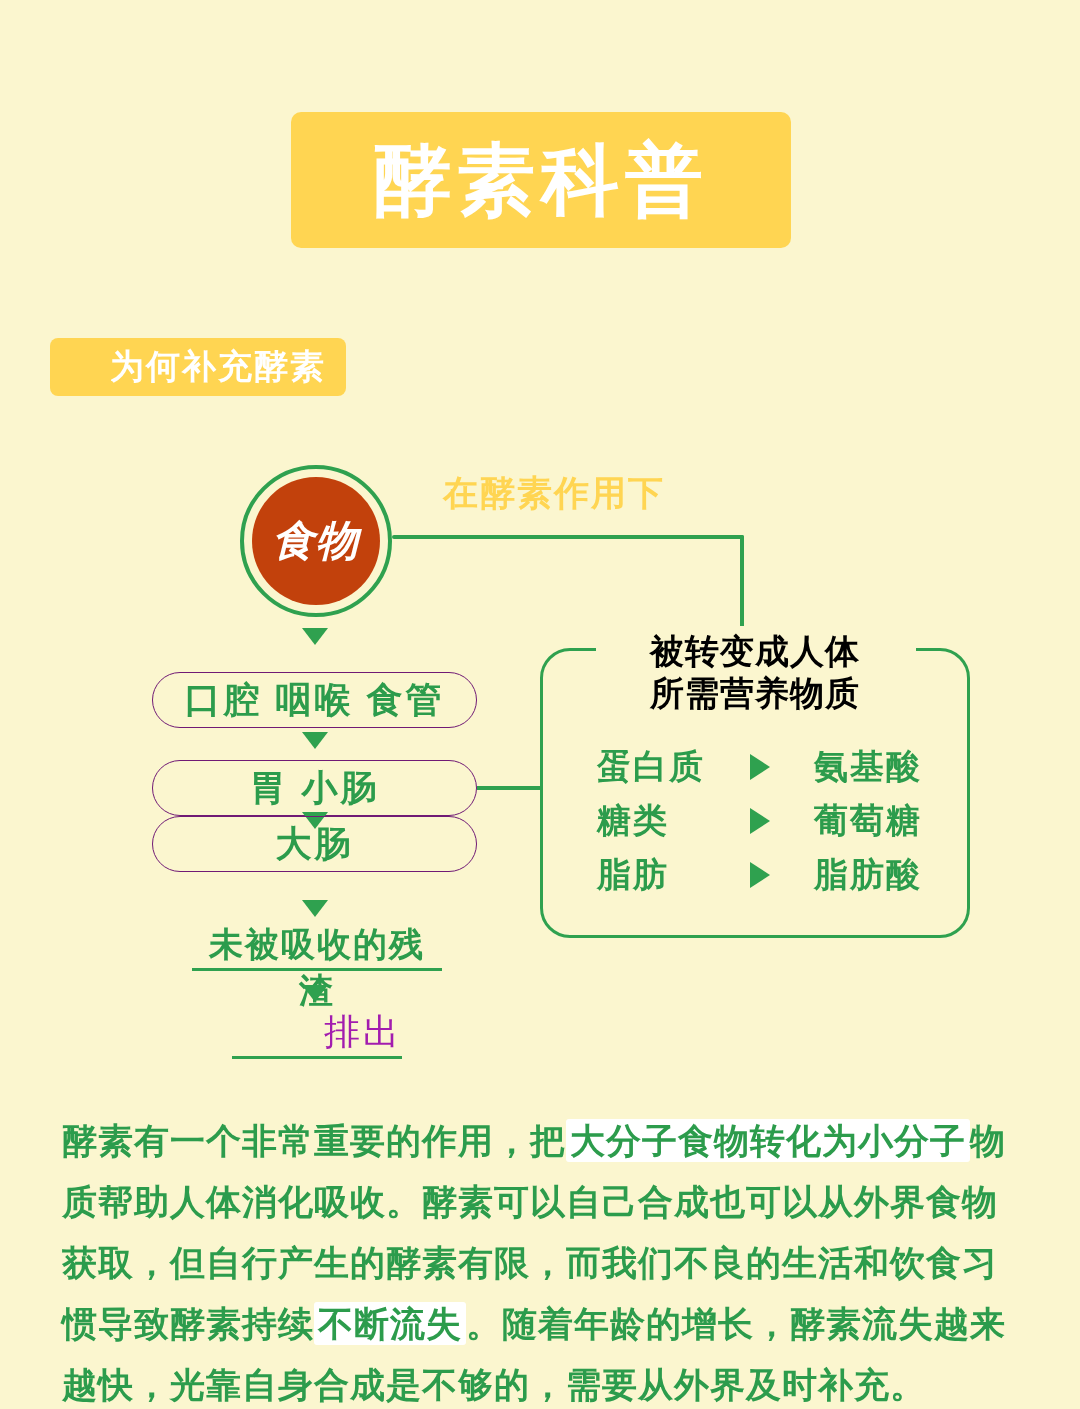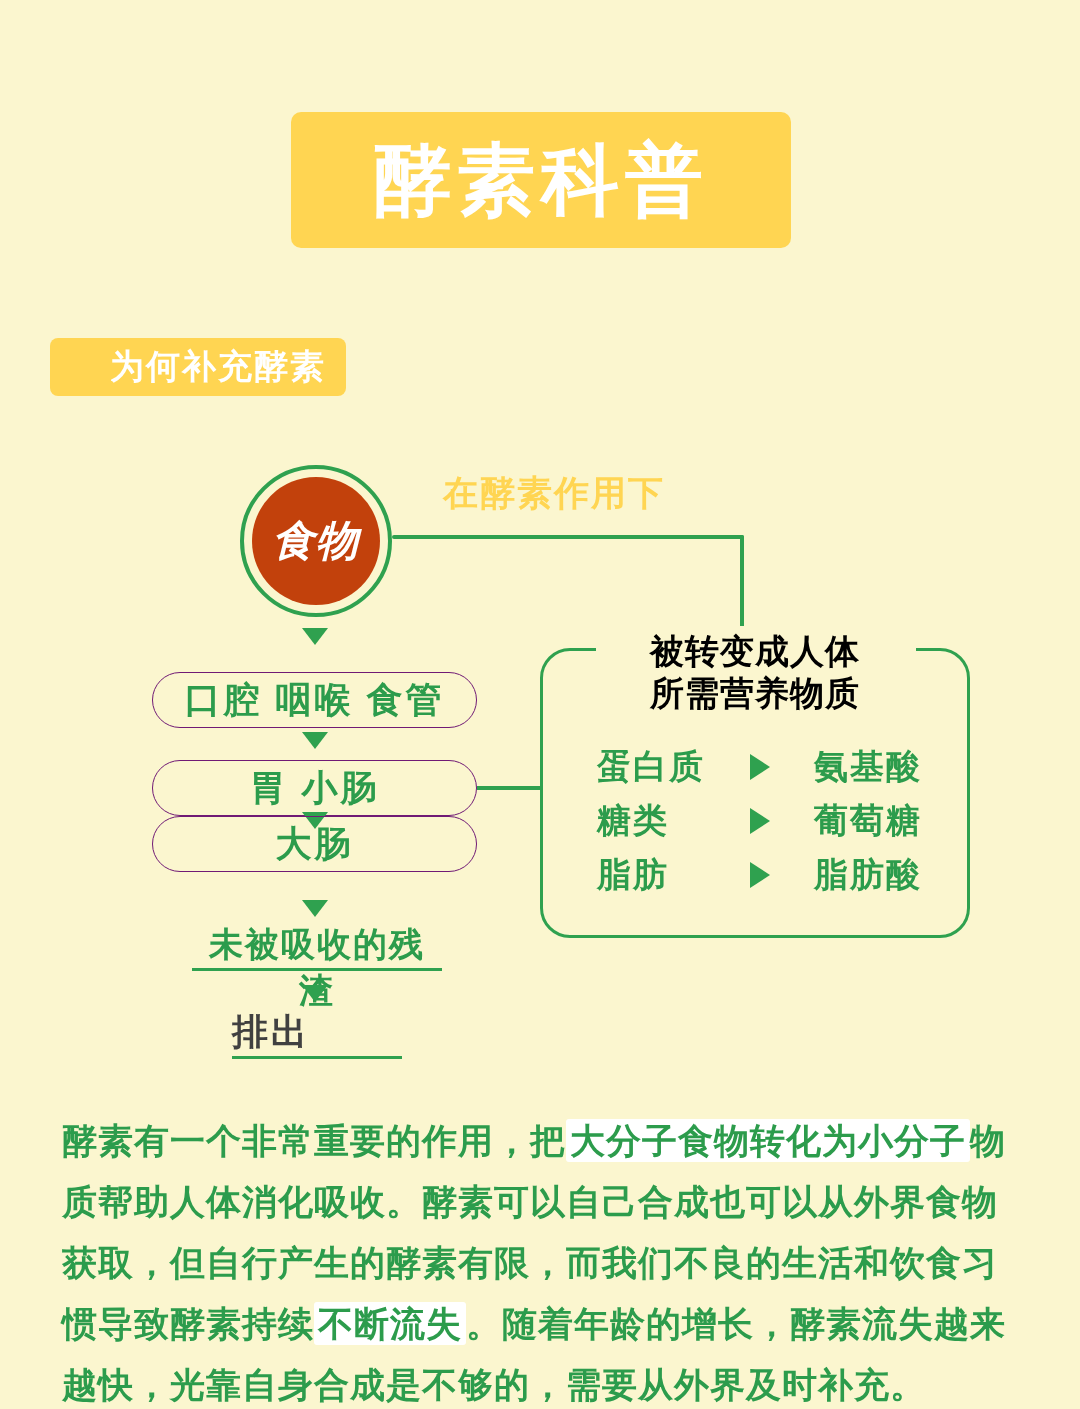--- a/index.html
+++ b/index.html
@@ -194,24 +194,24 @@
     top: 538px;
     width: 250px;
     height: 3px;
     background: #2fa14f;
   }
   .excrete-text {
     position: absolute;
     left: 232px;
     top: 578px;
     width: 170px;
-    text-align: left;
+    text-align: right;
     font-size: 36px;
-    font-weight: bold;
-    color: #404040;
+    font-weight: normal;
+    color: #a21caf;
     letter-spacing: 3px;
   }
   .excrete-underline {
     position: absolute;
     left: 232px;
     top: 626px;
     width: 170px;
     height: 3px;
     background: #2fa14f;
   }

